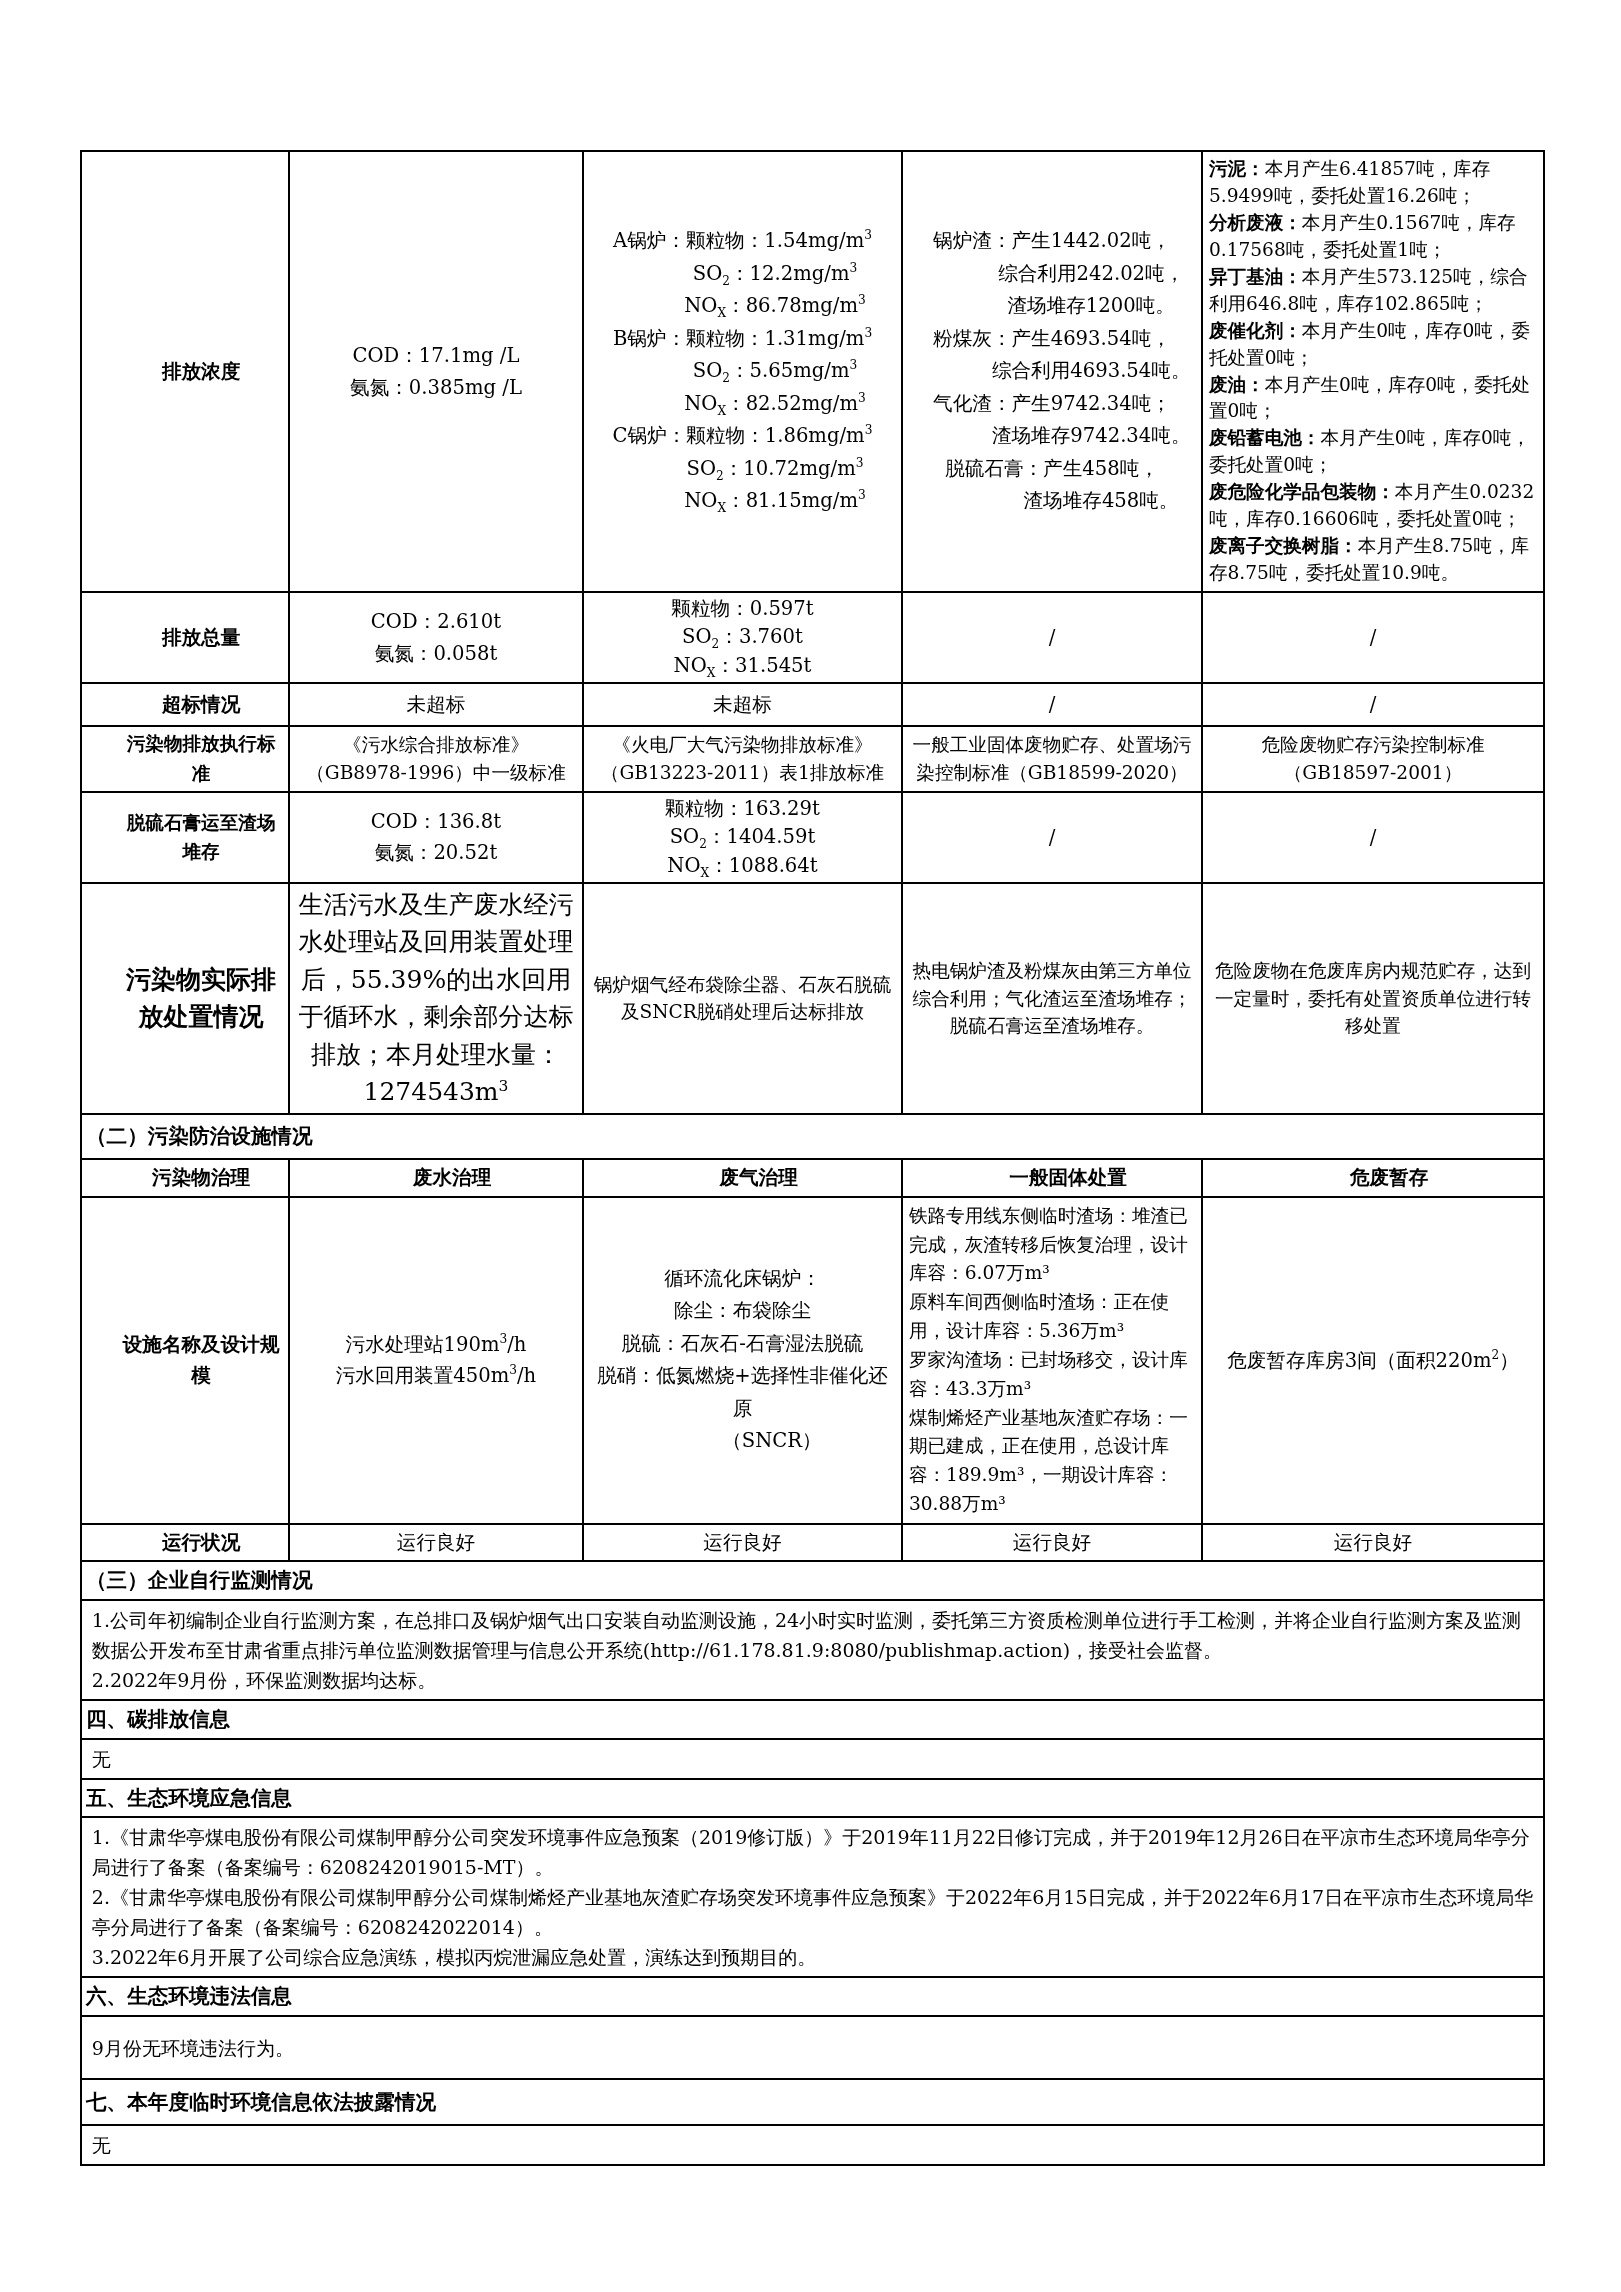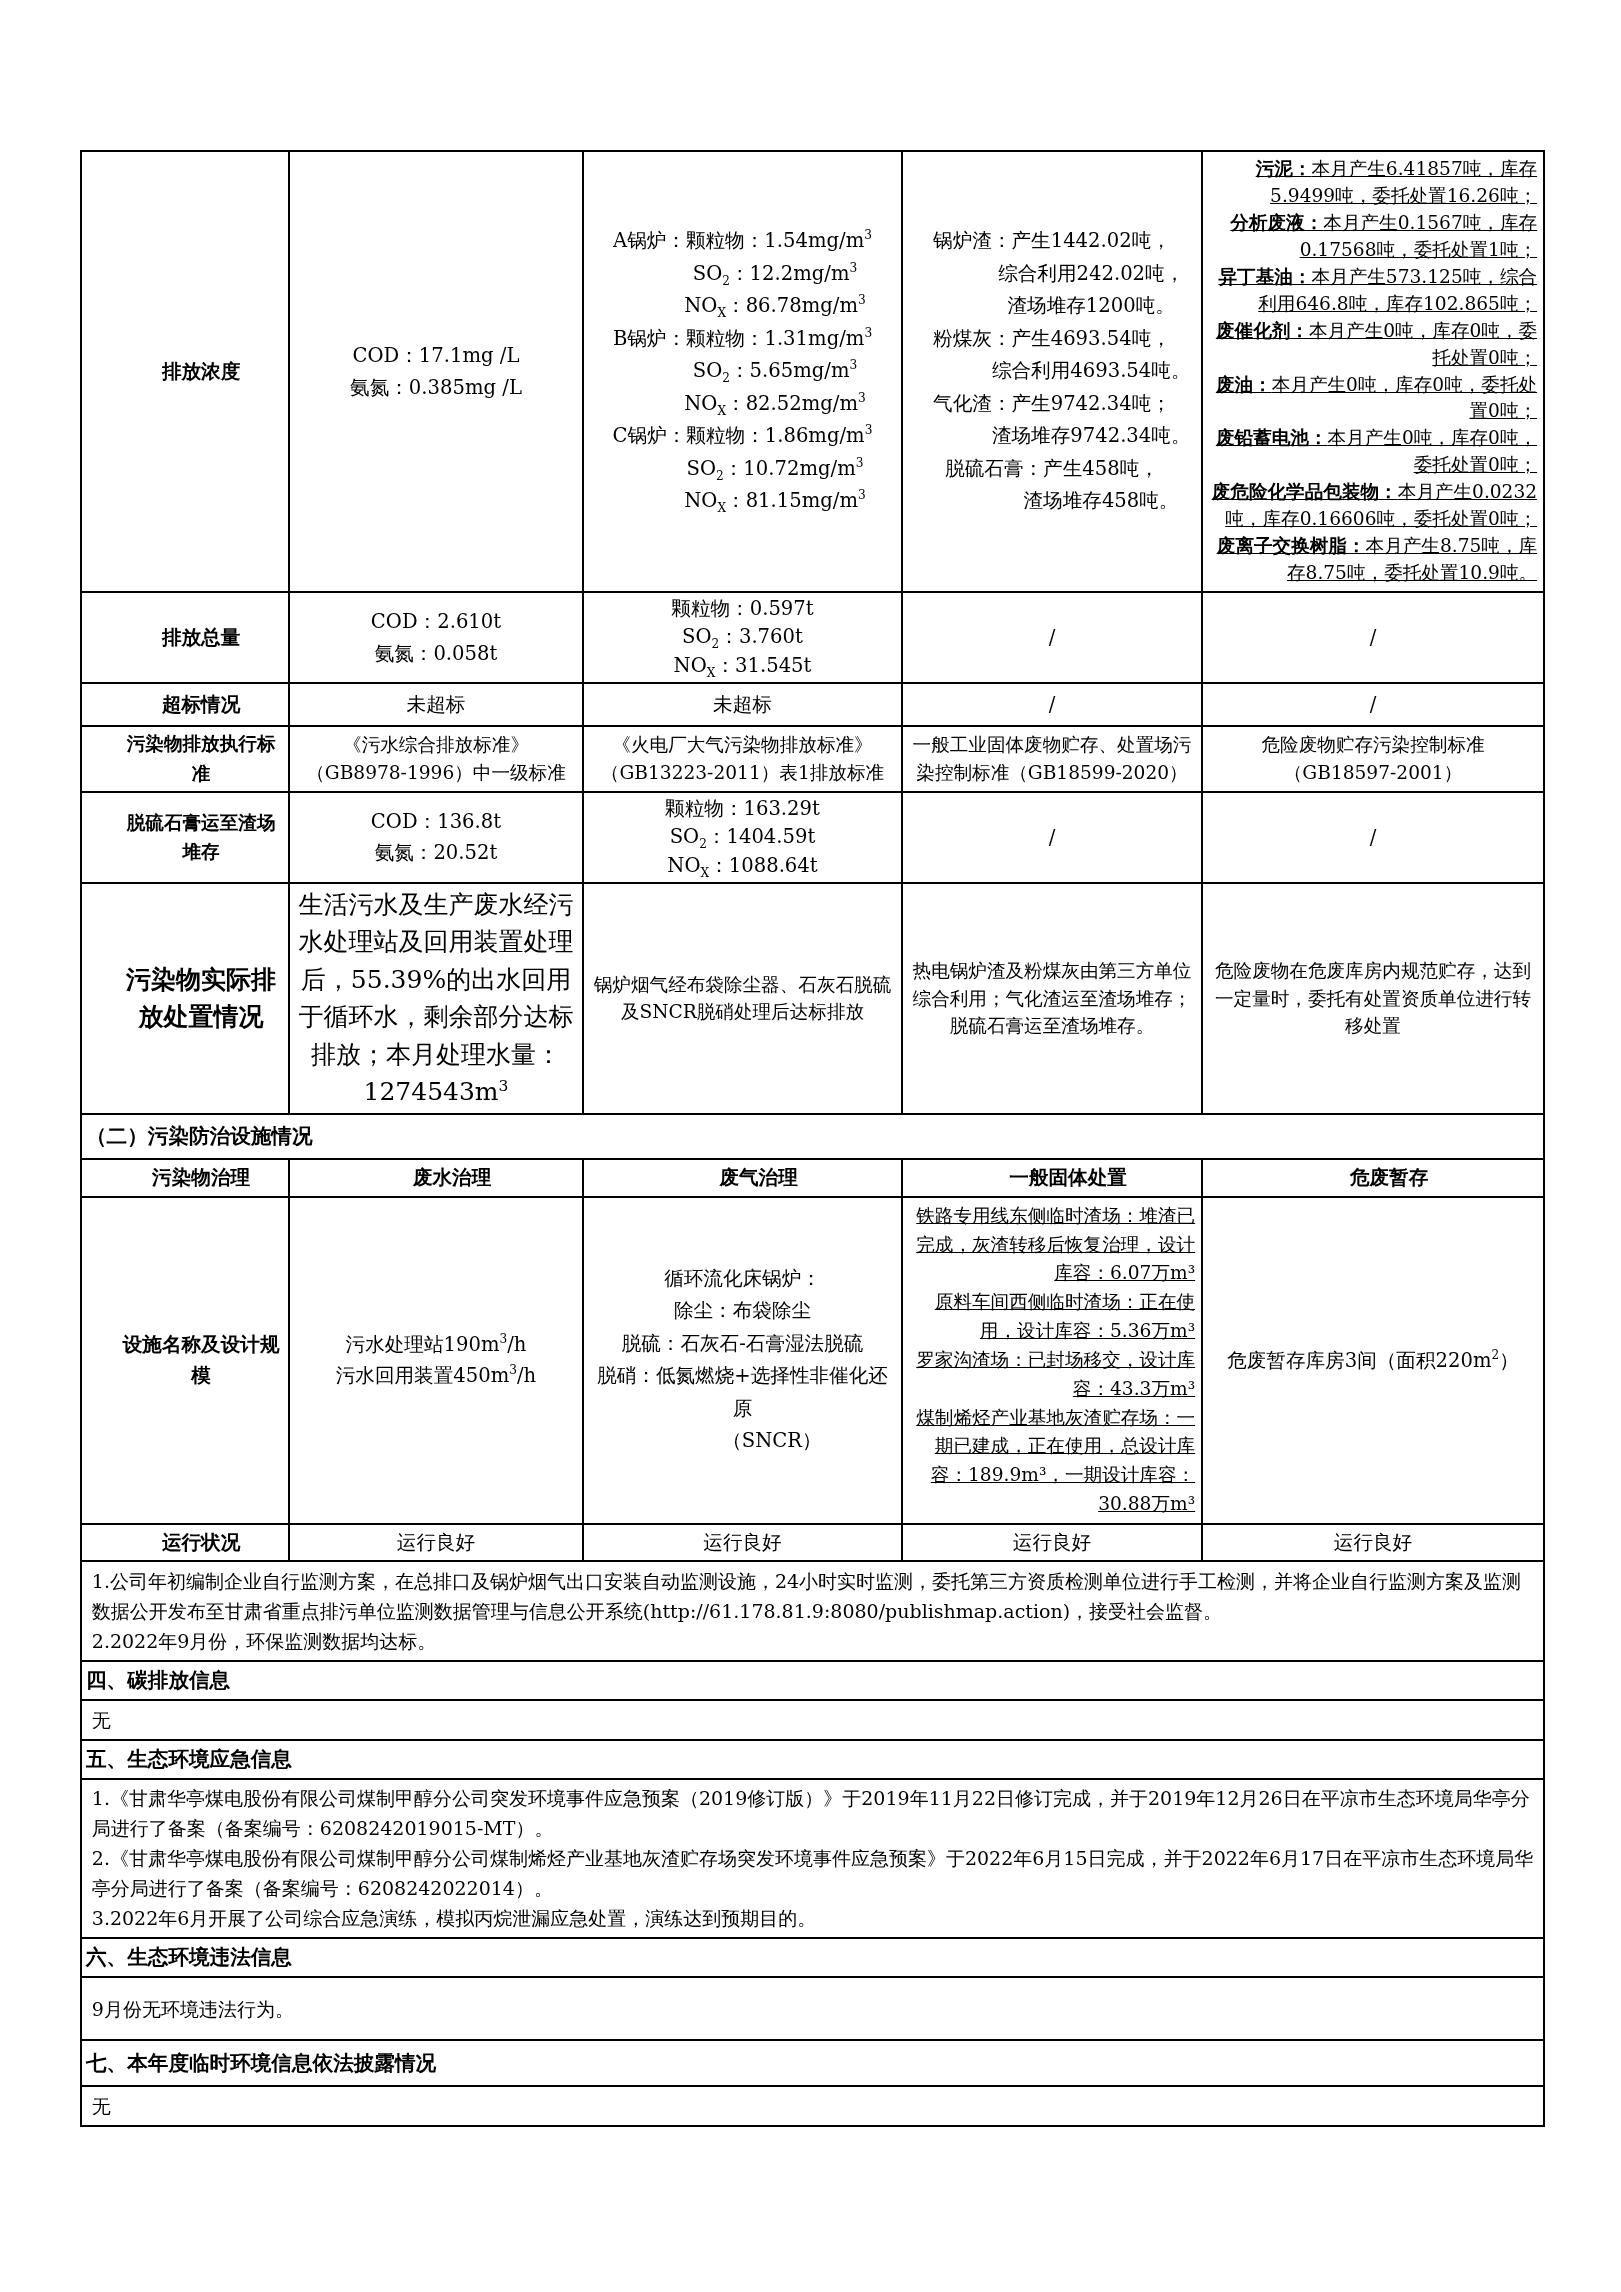--- a/index.html
+++ b/index.html
@@ -2,21 +2,21 @@
 <html><head>
 <meta charset="utf-8">
 <style>
   html,body{margin:0;padding:0;background:#e8e8e8;}
   .page{position:relative;width:1621px;height:2293px;background:#ffffff;margin:0 auto;
         font-family:"DejaVu Serif","Liberation Serif",serif;color:#000;}
   table.report{position:absolute;left:80px;top:150px;width:1460px;border-collapse:collapse;table-layout:fixed;}
   td{border:2.9px solid #000;font-size:19.6px;line-height:1.6;padding:2px 7.8px;vertical-align:middle;
      text-align:center;overflow:hidden;word-break:break-word;}
   td.hd{font-weight:bold;padding-left:40px;}
-  td.left{text-align:right;text-decoration:underline;}
+  td.left{text-align:left;}
   td.sec{text-align:left;font-weight:bold;font-size:20.6px;padding-left:4px;}
   td.txt{text-align:left;font-size:19px;line-height:1.58;padding:3.9px 9.8px;vertical-align:middle;}
   td.small{font-size:18.6px;line-height:1.45;padding:3.9px 5.9px;}
   td.list{line-height:1.66;}
   span.blk{display:inline-block;text-align:center;}
   sup{font-size:62%;line-height:0;}
   sub{font-size:62%;line-height:0;}
   b{font-weight:bold;}
 </style>
 </head>
@@ -102,20 +102,23 @@
     </tr>
 
     <tr style="height:36px">
       <td class="hd">运行状况</td>
       <td>运行良好</td>
       <td>运行良好</td>
       <td>运行良好</td>
       <td>运行良好</td>
     </tr>
 
+    <tr style="height:37px">
+      <td class="sec" colspan="5">（三）企业自行监测情况</td>
+    </tr>
     <tr style="height:89px">
       <td class="txt" colspan="5">1.公司年初编制企业自行监测方案，在总排口及锅炉烟气出口安装自动监测设施，24小时实时监测，委托第三方资质检测单位进行手工检测，并将企业自行监测方案及监测数据公开发布至甘肃省重点排污单位监测数据管理与信息公开系统(http://61.178.81.9:8080/publishmap.action)，接受社会监督。<br>2.2022年9月份，环保监测数据均达标。</td>
     </tr>
 
     <tr style="height:36px">
       <td class="sec" colspan="5">四、碳排放信息</td>
     </tr>
     <tr style="height:36px">
       <td class="txt" colspan="5">无</td>
     </tr>

